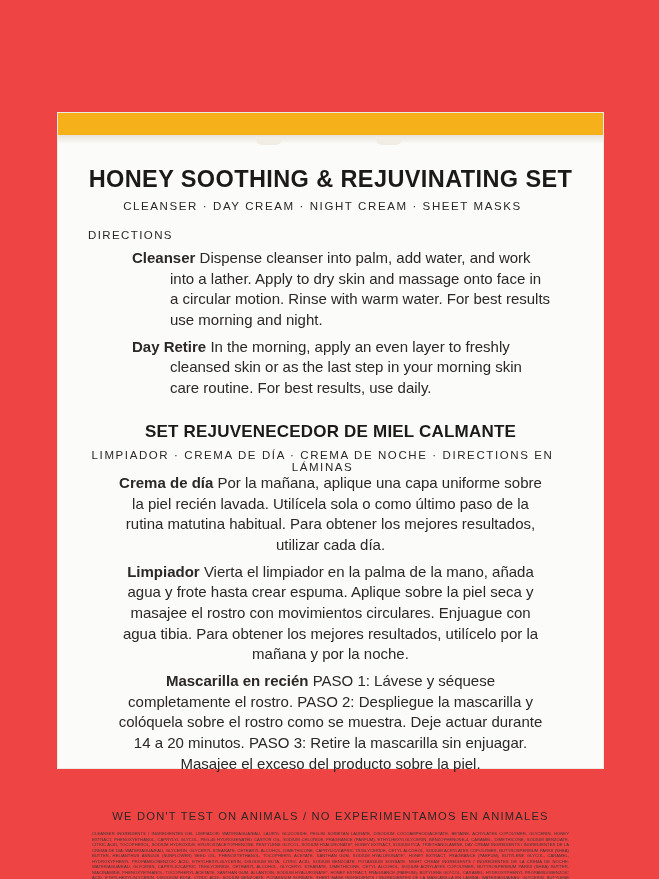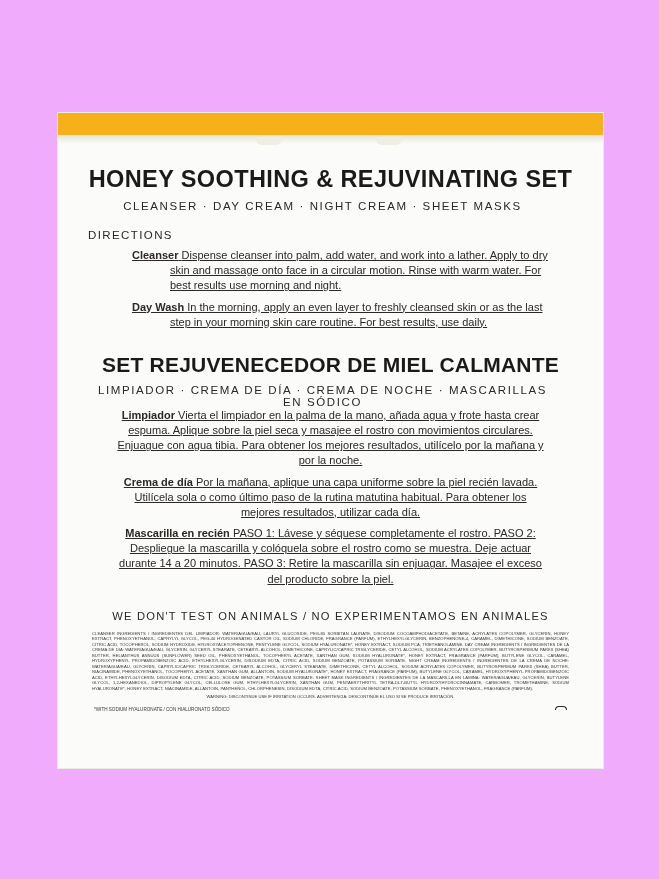--- a/index.html
+++ b/index.html
@@ -11,21 +11,21 @@
     width: 659px;
     height: 879px;
     font-family: "Liberation Sans", sans-serif;
     color: #231f20;
     overflow: hidden;
   }
   .page {
     position: relative;
     width: 659px;
     height: 879px;
-    background: #f0abfc;
+    background: #ef4444;
   }
   
   .box {
     position: absolute;
     left: 57px;
     top: 112px;
     width: 545px;
     height: 655px;
     background: #fbfbf9;
     border: 1px solid #eceae4;
@@ -84,45 +84,44 @@
   }
   .section-heading {
     margin: 17px 0 7px 0;
     text-align: left;
     font-size: 11.5px;
     letter-spacing: 1.4px;
     color: #2b2826;
   }
   .para {
     margin: 0 0 6px 0;
-    font-size: 11px;
+    font-size: 15px;
     line-height: 1.38;
     color: #2b2826;
     text-align: left;
-    text-decoration: underline;
   }
   .para .lbl {
     font-weight: bold;
   }
   .en-block { padding: 0 22px 0 44px; }
   .en-block .para { text-indent: -38px; padding-left: 38px; }
 
   h2.title-es {
     margin: 23px 0 0 0;
     text-align: center;
-    font-size: 21px;
+    font-size: 17px;
     letter-spacing: 0.2px;
     font-weight: bold;
     color: #1c1a19;
   }
   .es-block { padding: 0 26px; }
   .es-block .para { text-align: center; }
 
   .no-test {
-    margin: 23px 0 0 0;
+    margin: 36px 0 0 0;
     text-align: center;
     font-size: 11.2px;
     letter-spacing: 1.2px;
     color: #2b2826;
   }
 
   .ingredients {
     margin: 9px 0 0 0;
     padding: 0 4px;
     font-size: 4.15px;
@@ -186,30 +185,30 @@
 
     <div class="content">
 
       <h1 class="title">HONEY SOOTHING &amp; REJUVINATING SET</h1>
       <div class="subtitle">CLEANSER · DAY CREAM · NIGHT CREAM · SHEET MASKS</div>
 
       <div class="section-heading">DIRECTIONS</div>
 
       <div class="en-block">
         <p class="para"><span class="lbl">Cleanser</span> <span>Dispense cleanser into palm, add water, and work into a lather. Apply to dry skin and massage onto face in a circular motion. Rinse with warm water. For best results use morning and night.</span></p>
-        <p class="para"><span class="lbl">Day Wash</span> <span>In the morning, apply an even layer to freshly cleansed skin or as the last step in your morning skin care routine. For best results, use daily.</span></p>
+        <p class="para"><span class="lbl">Day Retire</span> <span>In the morning, apply an even layer to freshly cleansed skin or as the last step in your morning skin care routine. For best results, use daily.</span></p>
       </div>
 
       <h2 class="title-es">SET REJUVENECEDOR DE MIEL CALMANTE</h2>
-      <div class="subtitle">LIMPIADOR · CREMA DE DÍA · CREMA DE NOCHE · MASCARILLAS EN SÓDICO</div>
+      <div class="subtitle">LIMPIADOR · CREMA DE DÍA · CREMA DE NOCHE · DIRECTIONS EN LÁMINAS</div>
 
 
       <div class="es-block">
+        <p class="para"><span class="lbl">Crema de día</span> <span>Por la mañana, aplique una capa uniforme sobre la piel recién lavada. Utilícela sola o como último paso de la rutina matutina habitual. Para obtener los mejores resultados, utilizar cada día.</span></p>
         <p class="para"><span class="lbl">Limpiador</span> <span>Vierta el limpiador en la palma de la mano, añada agua y frote hasta crear espuma. Aplique sobre la piel seca y masajee el rostro con movimientos circulares. Enjuague con agua tibia. Para obtener los mejores resultados, utilícelo por la mañana y por la noche.</span></p>
-        <p class="para"><span class="lbl">Crema de día</span> <span>Por la mañana, aplique una capa uniforme sobre la piel recién lavada. Utilícela sola o como último paso de la rutina matutina habitual. Para obtener los mejores resultados, utilizar cada día.</span></p>
         <p class="para"><span class="lbl">Mascarilla en recién</span> <span>PASO 1: Lávese y séquese completamente el rostro. PASO 2: Despliegue la mascarilla y colóquela sobre el rostro como se muestra. Deje actuar durante 14 a 20 minutos. PASO 3: Retire la mascarilla sin enjuagar. Masajee el exceso del producto sobre la piel.</span></p>
       </div>
 
       <div class="no-test">WE DON'T TEST ON ANIMALS / NO EXPERIMENTAMOS EN ANIMALES</div>
 
       <div class="ingredients">CLEANSER INGREDIENTS / INGREDIENTES DEL LIMPIADOR: WATER/AGUA/EAU, LAURYL GLUCOSIDE, PEG-80 SORBITAN LAURATE, DISODIUM COCOAMPHODIACETATE, BETAINE, ACRYLATES COPOLYMER, GLYCERIN, HONEY EXTRACT, PHENOXYETHANOL, CAPRYLYL GLYCOL, PEG-40 HYDROGENATED CASTOR OIL, SODIUM CHLORIDE, FRAGRANCE (PARFUM), ETHYLHEXYLGLYCERIN, BENZOPHENONE-4, CARAMEL, DIMETHICONE, SODIUM BENZOATE, CITRIC ACID, TOCOPHEROL, SODIUM HYDROXIDE, HYDROXYACETOPHENONE, PENTYLENE GLYCOL, SODIUM HYALURONATE*, HONEY EXTRACT, SODIUM PCA, TRIETHANOLAMINE. DAY CREAM INGREDIENTS / INGREDIENTES DE LA CREMA DE DÍA: WATER/AGUA/EAU, GLYCERIN, GLYCERYL STEARATE, CETEARYL ALCOHOL, DIMETHICONE, CAPRYLIC/CAPRIC TRIGLYCERIDE, CETYL ALCOHOL, SODIUM ACRYLATES COPOLYMER, BUTYROSPERMUM PARKII (SHEA) BUTTER, HELIANTHUS ANNUUS (SUNFLOWER) SEED OIL, PHENOXYETHANOL, TOCOPHERYL ACETATE, XANTHAN GUM, SODIUM HYALURONATE*, HONEY EXTRACT, FRAGRANCE (PARFUM), BUTYLENE GLYCOL, CARAMEL, HYDROXYPHENYL PROPAMIDOBENZOIC ACID, ETHYLHEXYLGLYCERIN, DISODIUM EDTA, CITRIC ACID, SODIUM BENZOATE, POTASSIUM SORBATE. NIGHT CREAM INGREDIENTS / INGREDIENTES DE LA CREMA DE NOCHE: WATER/AGUA/EAU, GLYCERIN, CAPRYLIC/CAPRIC TRIGLYCERIDE, CETEARYL ALCOHOL, GLYCERYL STEARATE, DIMETHICONE, CETYL ALCOHOL, SODIUM ACRYLATES COPOLYMER, BUTYROSPERMUM PARKII (SHEA) BUTTER, NIACINAMIDE, PHENOXYETHANOL, TOCOPHERYL ACETATE, XANTHAN GUM, ALLANTOIN, SODIUM HYALURONATE*, HONEY EXTRACT, FRAGRANCE (PARFUM), BUTYLENE GLYCOL, CARAMEL, HYDROXYPHENYL PROPAMIDOBENZOIC ACID, ETHYLHEXYLGLYCERIN, DISODIUM EDTA, CITRIC ACID, SODIUM BENZOATE, POTASSIUM SORBATE. SHEET MASK INGREDIENTS / INGREDIENTES DE LA MASCARILLA EN LÁMINA: WATER/AGUA/EAU, GLYCERIN, BUTYLENE GLYCOL, 1,2-HEXANEDIOL, DIPROPYLENE GLYCOL, CELLULOSE GUM, ETHYLHEXYLGLYCERIN, XANTHAN GUM, PENTAERYTHRITYL TETRA-DI-T-BUTYL HYDROXYHYDROCINNAMATE, CARBOMER, TROMETHAMINE, SODIUM HYALURONATE*, HONEY EXTRACT, NIACINAMIDE, ALLANTOIN, PANTHENOL, CHLORPHENESIN, DISODIUM EDTA, CITRIC ACID, SODIUM BENZOATE, POTASSIUM SORBATE, PHENOXYETHANOL, FRAGRANCE (PARFUM).</div>
       <div class="warning">WARNING: DISCONTINUE USE IF IRRITATION OCCURS. ADVERTENCIA: DESCONTINÚE EL USO SI SE PRODUCE IRRITACIÓN.</div>
 
       <div class="footer-row">
         <div class="footnote">*WITH SODIUM HYALURONATE / CON HIALURONATO SÓDICO</div>

